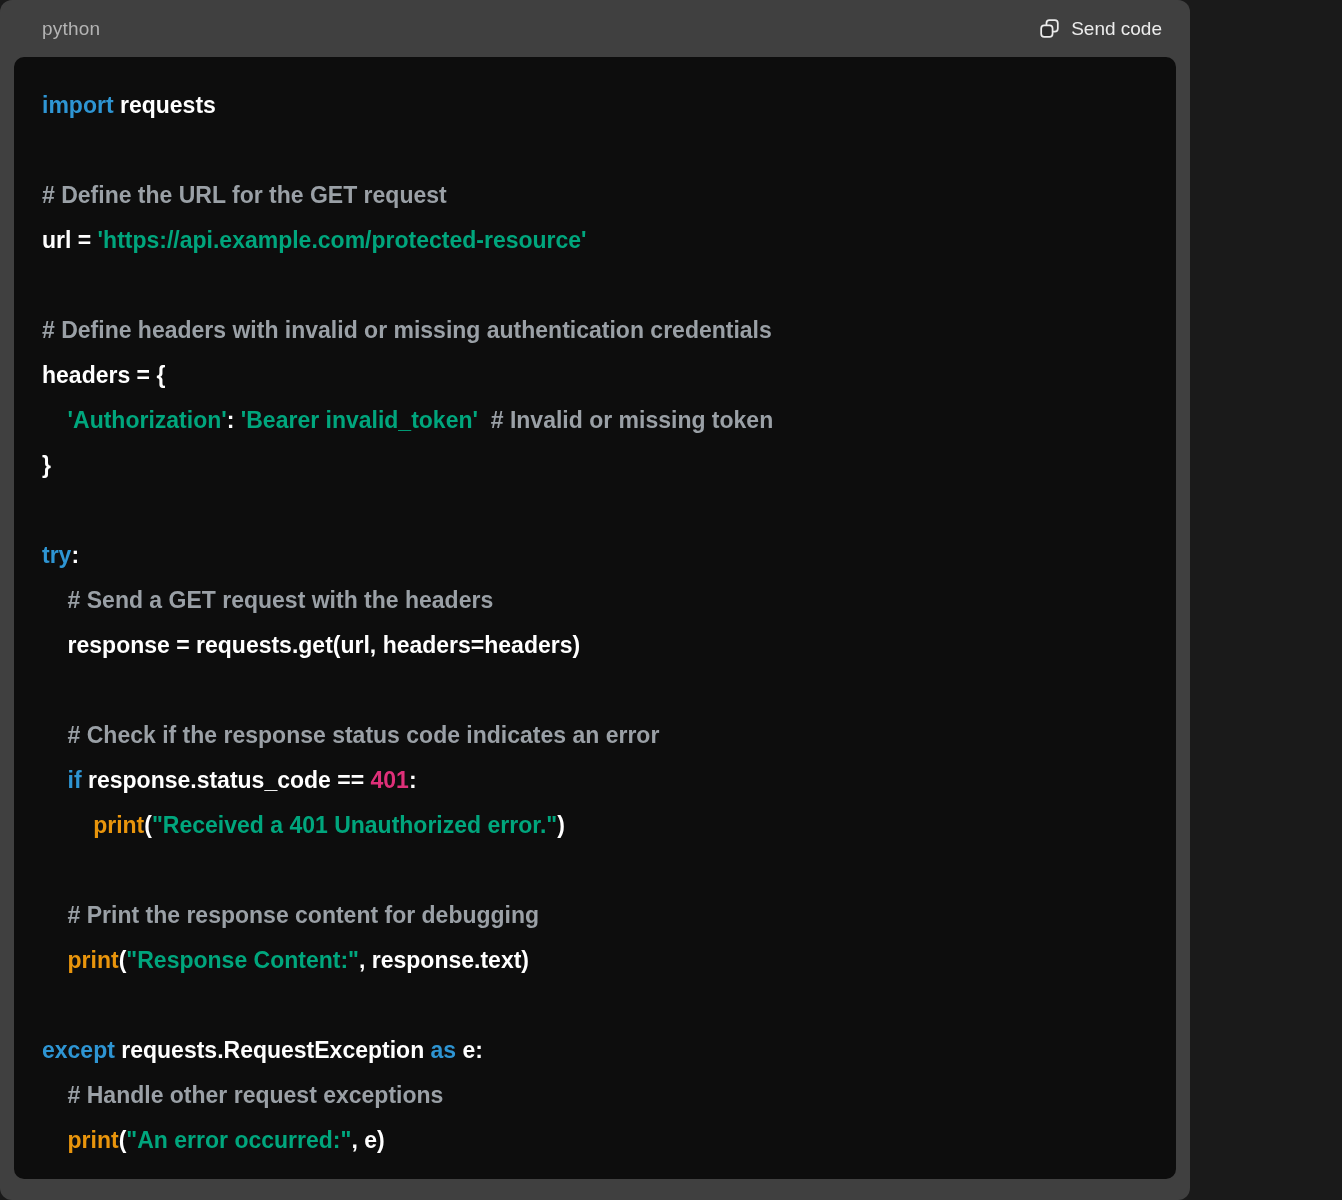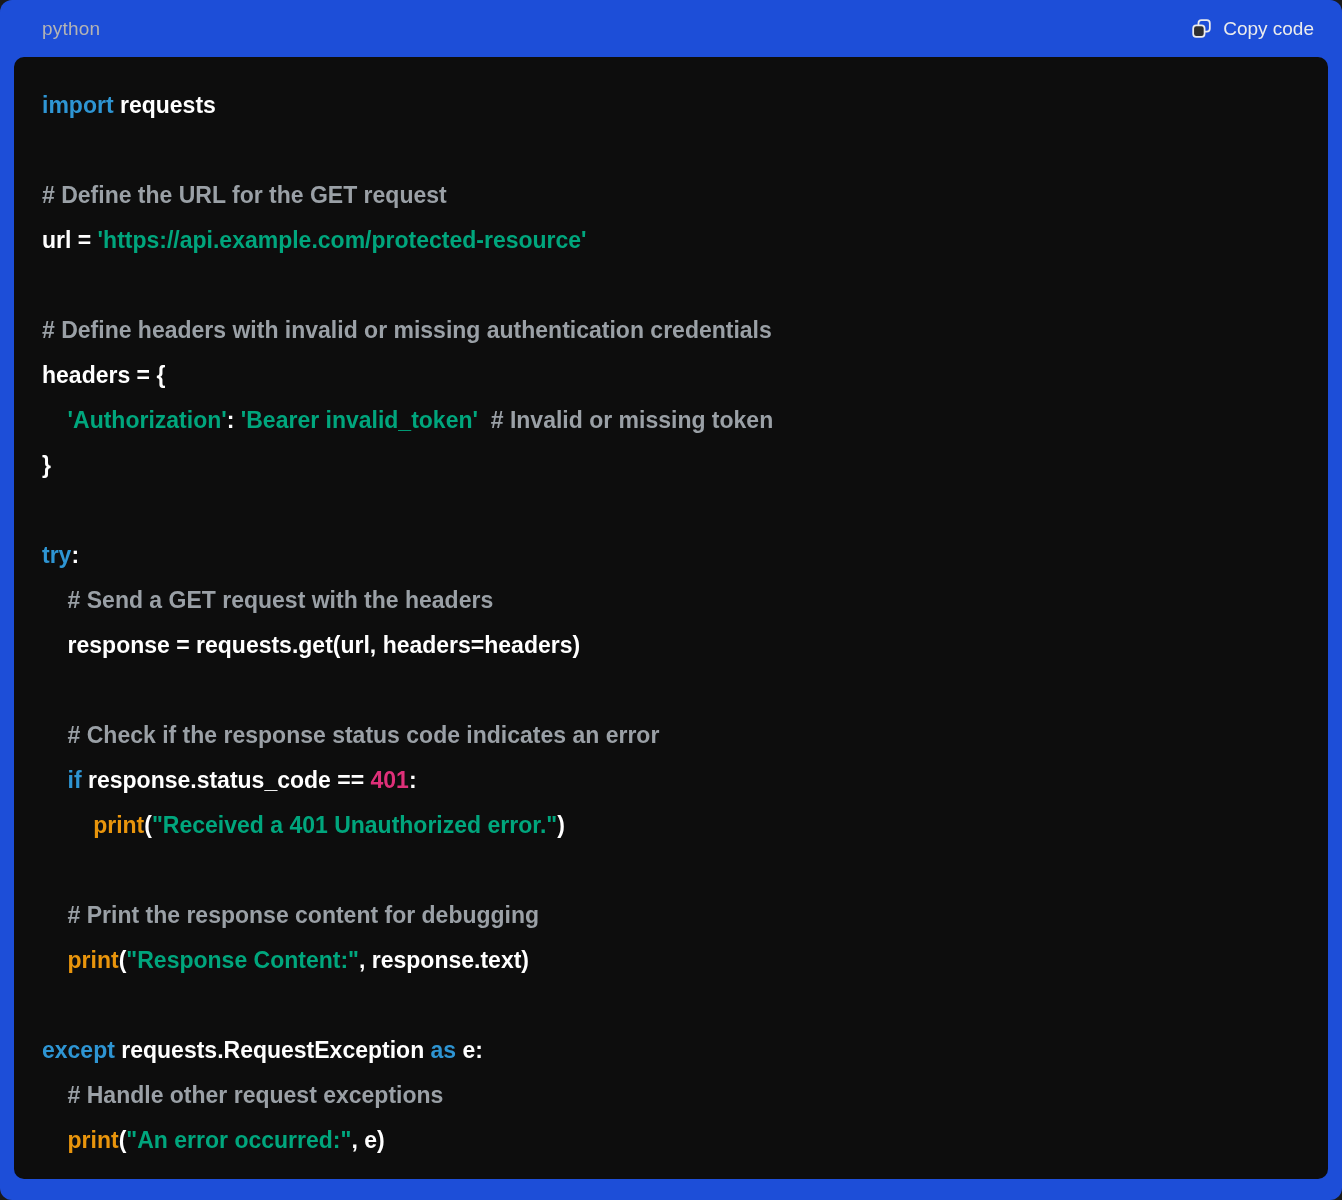--- a/index.html
+++ b/index.html
@@ -1,19 +1,19 @@
 <!DOCTYPE html>
 <html><head>
 <meta charset="utf-8">
 <style>
   html, body { margin: 0; padding: 0; background: #1a1a1a; }
   .frame {
-    width: 1342px;
+    width: 1190px;
     height: 1200px;
-    background: #1d4ed8;
+    background: #404040;
     border-radius: 12px;
     box-sizing: border-box;
     overflow: hidden;
     font-family: "Liberation Sans", sans-serif;
   }
   .header {
     height: 57px;
     display: flex;
     align-items: center;
     justify-content: space-between;
@@ -65,19 +65,19 @@
   <div class="header">
     <span class="lang-label">python</span>
 
     <button class="copy-btn">
       <span class="copy-ic">
         <svg width="21" height="21" viewBox="0 0 24 24" aria-hidden="true">
           <rect x="8.5" y="2.5" width="13" height="13" rx="3.5" fill="none" stroke="#ececec" stroke-width="2"></rect>
           <rect x="2.5" y="8.5" width="13" height="13" rx="3.5" fill="#2f2f2f" stroke="#ececec" stroke-width="2"></rect>
         </svg>
       </span>
-      <span>Copy code</span>
+      <span>Send code</span>
     </button>
   </div>
 
   <pre class="code" id="code-area"><div class="code-line"><span style="color: rgb(46, 149, 211);">import</span><span style="color: rgb(255, 255, 255);"> requests</span></div><div class="code-line">&nbsp;</div><div class="code-line"><span style="color: rgb(154, 160, 166);"># Define the URL for the GET request</span></div><div class="code-line"><span style="color: rgb(255, 255, 255);">url = </span><span style="color: rgb(0, 166, 125);">'https://api.example.com/protected-resource'</span></div><div class="code-line">&nbsp;</div><div class="code-line"><span style="color: rgb(154, 160, 166);"># Define headers with invalid or missing authentication credentials</span></div><div class="code-line"><span style="color: rgb(255, 255, 255);">headers = {</span></div><div class="code-line"><span style="color: rgb(255, 255, 255);">    </span><span style="color: rgb(0, 166, 125);">'Authorization'</span><span style="color: rgb(255, 255, 255);">: </span><span style="color: rgb(0, 166, 125);">'Bearer invalid_token'</span><span style="color: rgb(255, 255, 255);">  </span><span style="color: rgb(154, 160, 166);"># Invalid or missing token</span></div><div class="code-line"><span style="color: rgb(255, 255, 255);">}</span></div><div class="code-line">&nbsp;</div><div class="code-line"><span style="color: rgb(46, 149, 211);">try</span><span style="color: rgb(255, 255, 255);">:</span></div><div class="code-line"><span style="color: rgb(255, 255, 255);">    </span><span style="color: rgb(154, 160, 166);"># Send a GET request with the headers</span></div><div class="code-line"><span style="color: rgb(255, 255, 255);">    response = requests.get(url, headers=headers)</span></div><div class="code-line">&nbsp;</div><div class="code-line"><span style="color: rgb(255, 255, 255);">    </span><span style="color: rgb(154, 160, 166);"># Check if the response status code indicates an error</span></div><div class="code-line"><span style="color: rgb(255, 255, 255);">    </span><span style="color: rgb(46, 149, 211);">if</span><span style="color: rgb(255, 255, 255);"> response.status_code == </span><span style="color: rgb(223, 48, 121);">401</span><span style="color: rgb(255, 255, 255);">:</span></div><div class="code-line"><span style="color: rgb(255, 255, 255);">        </span><span style="color: rgb(233, 149, 12);">print</span><span style="color: rgb(255, 255, 255);">(</span><span style="color: rgb(0, 166, 125);">"Received a 401 Unauthorized error."</span><span style="color: rgb(255, 255, 255);">)</span></div><div class="code-line">&nbsp;</div><div class="code-line"><span style="color: rgb(255, 255, 255);">    </span><span style="color: rgb(154, 160, 166);"># Print the response content for debugging</span></div><div class="code-line"><span style="color: rgb(255, 255, 255);">    </span><span style="color: rgb(233, 149, 12);">print</span><span style="color: rgb(255, 255, 255);">(</span><span style="color: rgb(0, 166, 125);">"Response Content:"</span><span style="color: rgb(255, 255, 255);">, response.text)</span></div><div class="code-line">&nbsp;</div><div class="code-line"><span style="color: rgb(46, 149, 211);">except</span><span style="color: rgb(255, 255, 255);"> requests.RequestException </span><span style="color: rgb(46, 149, 211);">as</span><span style="color: rgb(255, 255, 255);"> e:</span></div><div class="code-line"><span style="color: rgb(255, 255, 255);">    </span><span style="color: rgb(154, 160, 166);"># Handle other request exceptions</span></div><div class="code-line"><span style="color: rgb(255, 255, 255);">    </span><span style="color: rgb(233, 149, 12);">print</span><span style="color: rgb(255, 255, 255);">(</span><span style="color: rgb(0, 166, 125);">"An error occurred:"</span><span style="color: rgb(255, 255, 255);">, e)</span></div></pre>
 
 </div>
 
 </body></html>

